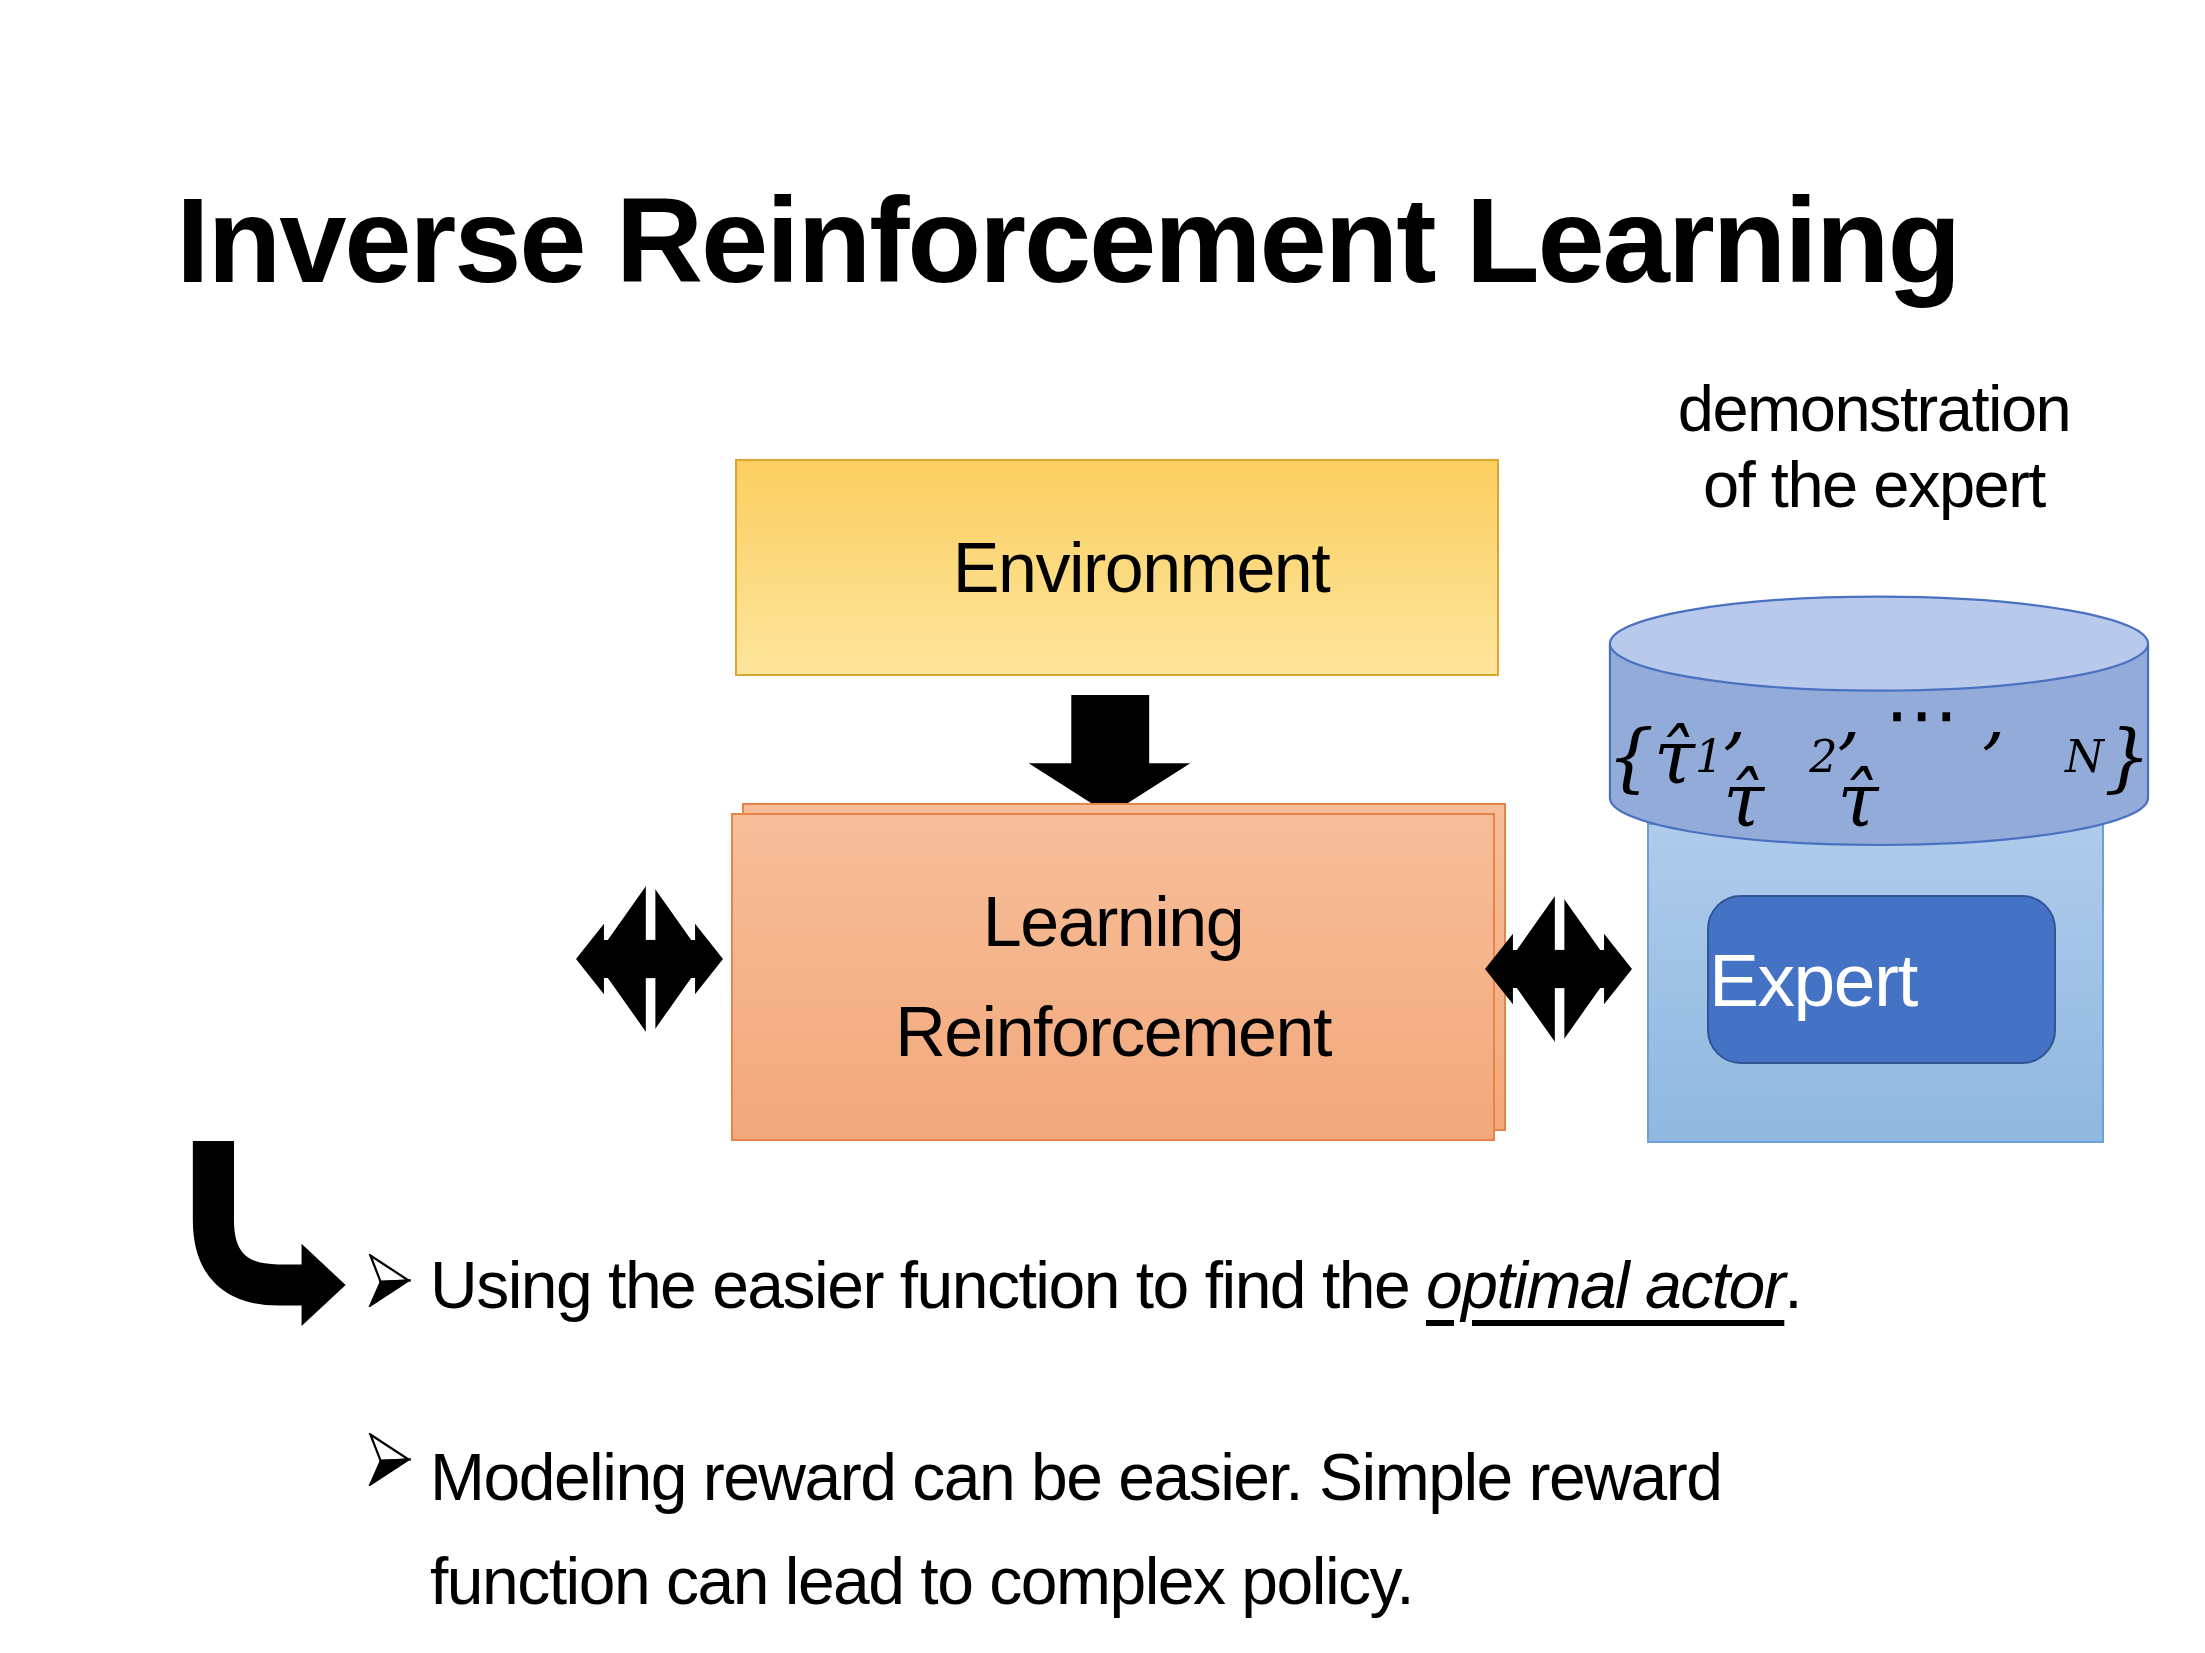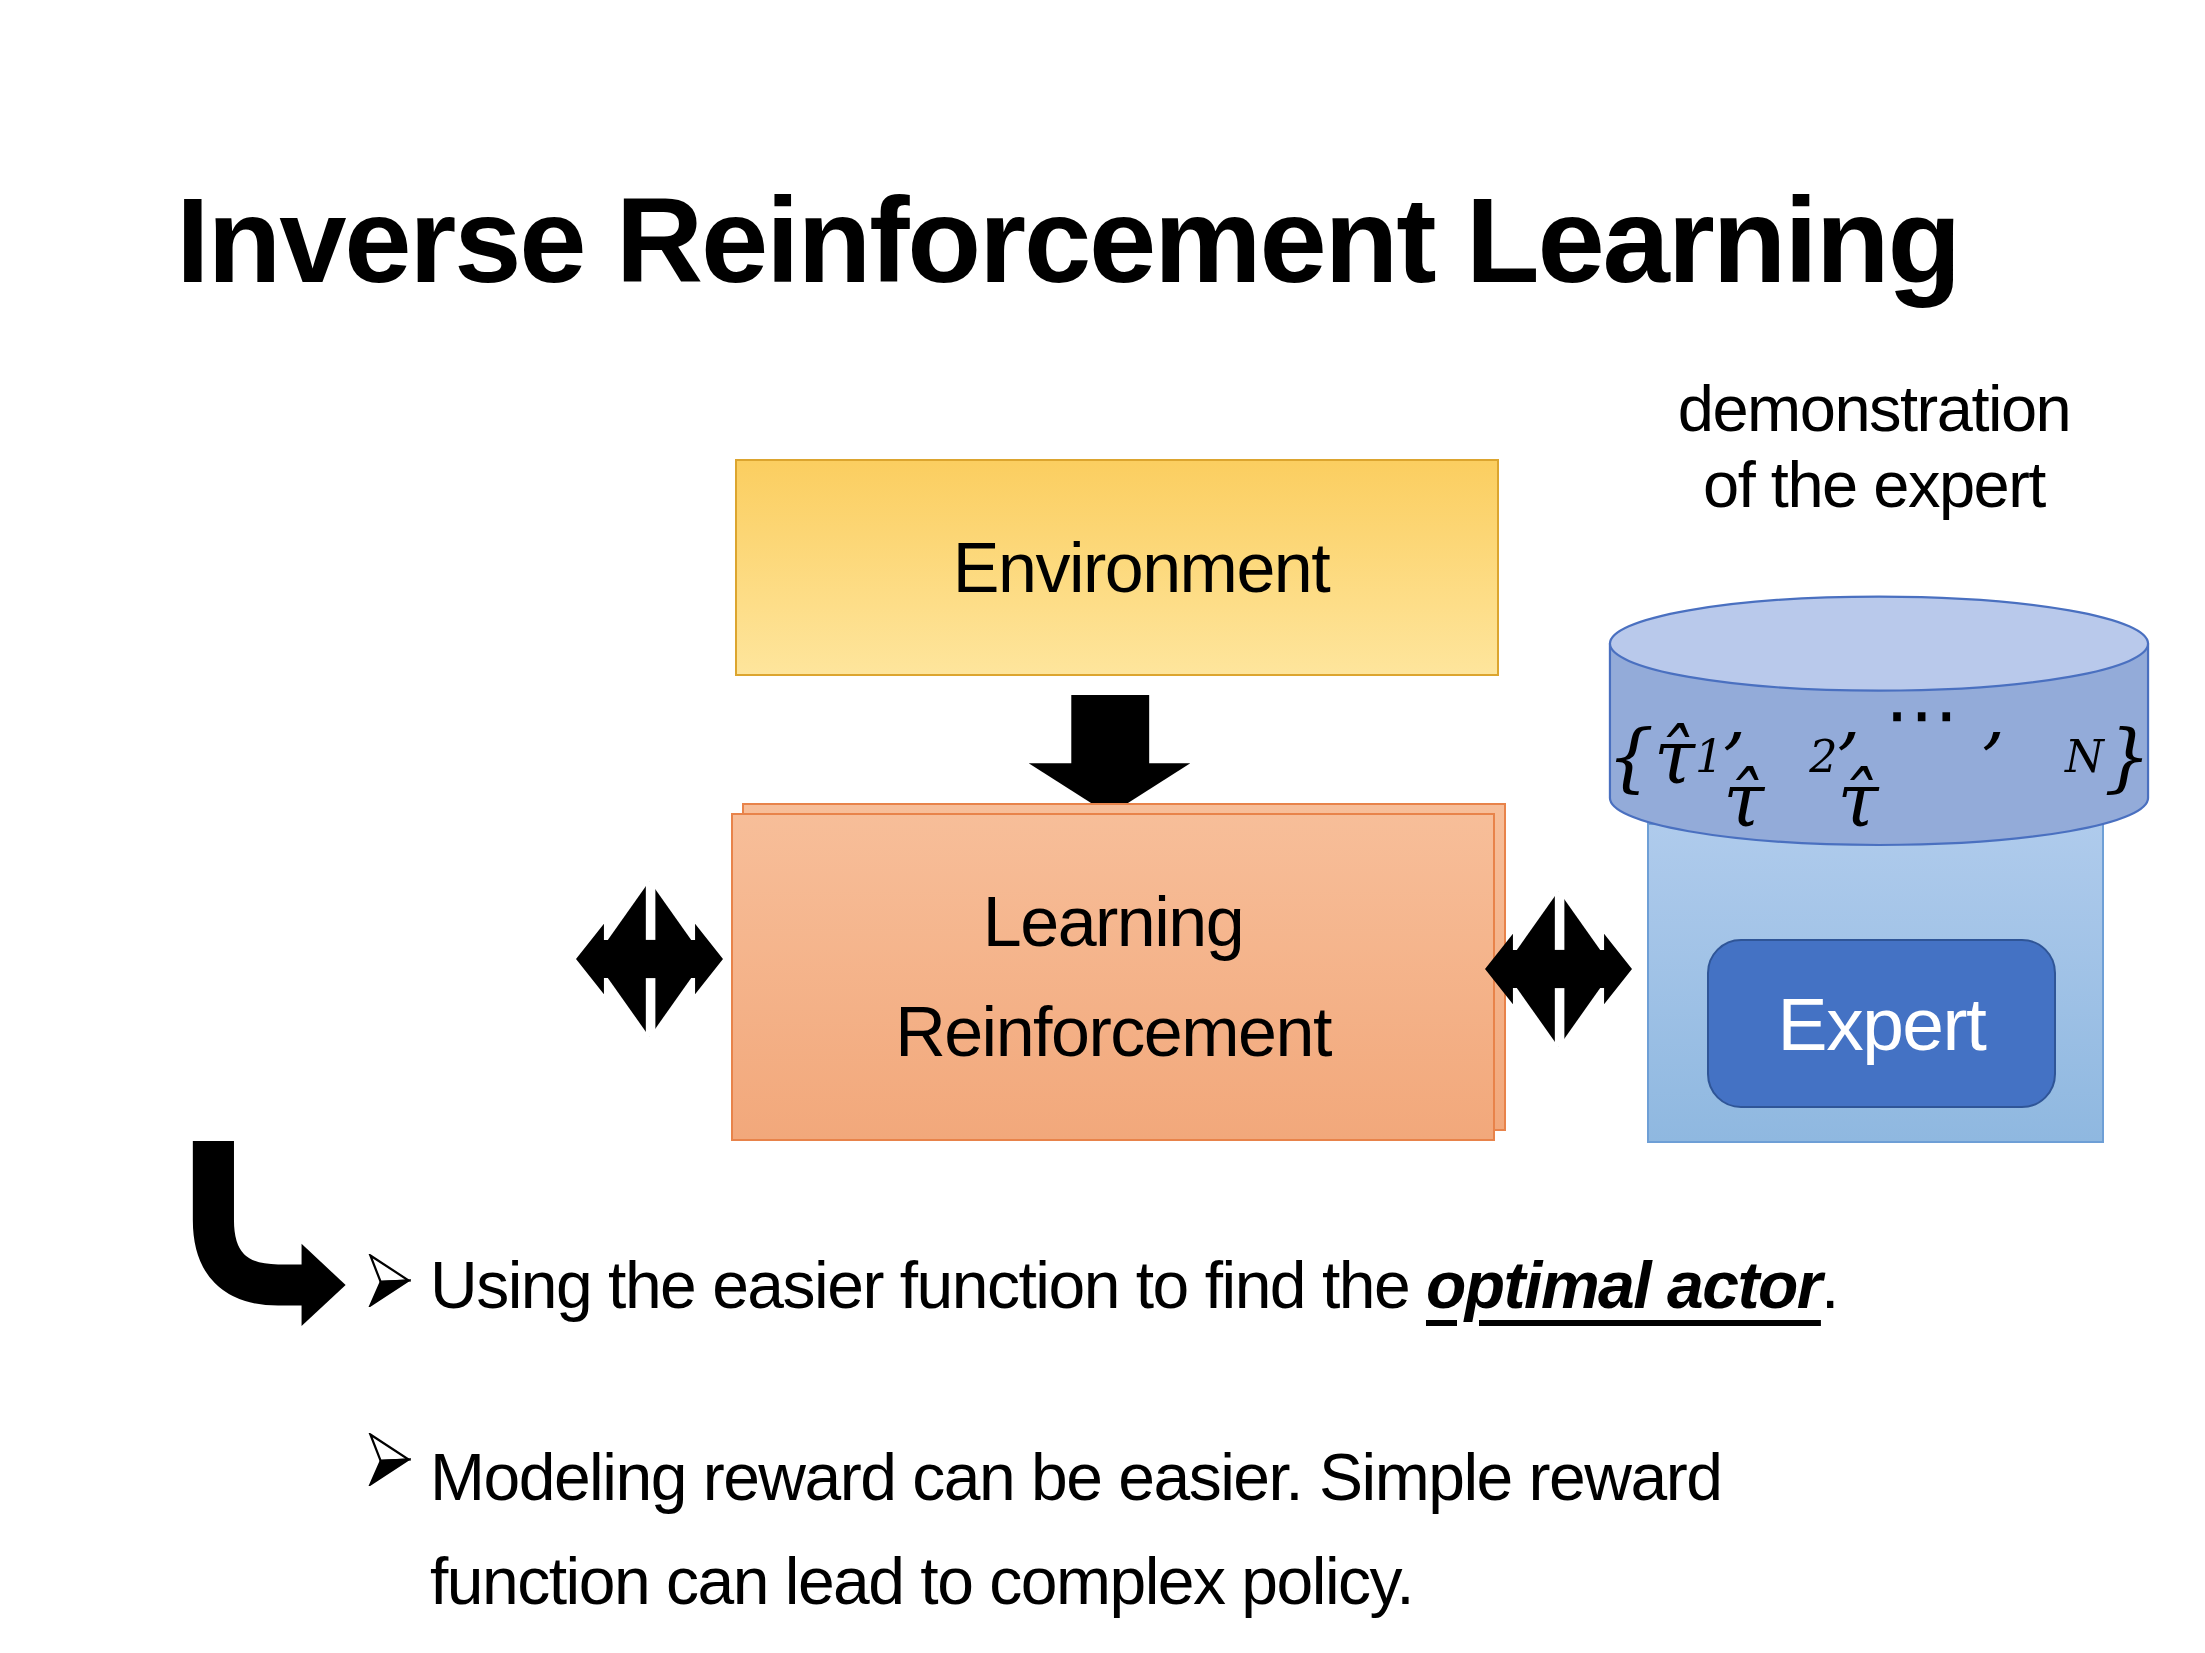--- a/index.html
+++ b/index.html
@@ -26,38 +26,38 @@
        background:linear-gradient(180deg,var(--rl_fill_top),var(--rl_fill_bottom));}
   .rl{left:731px;top:813px;width:764px;height:328px;font-size:70px;line-height:110px;
        border:2.2px solid var(--rl_border);
        background:linear-gradient(180deg,var(--rl_fill_top),var(--rl_fill_bottom));}
 
   .panel{left:1647px;top:823px;width:457px;height:320px;box-sizing:border-box;
        border:2.2px solid var(--panel_border);
        background:linear-gradient(180deg,var(--panel_fill_top),var(--panel_fill_bottom));}
   .expert{left:1707px;top:895px;width:345px;height:165px;border-radius:34px;
        border:2.9px solid var(--expert_border);background:var(--expert_fill);
-       display:flex;align-items:center;justify-content:center;
-       color:var(--expert_text);font-size:75px;letter-spacing:-1.5px;margin-top:44px;}
+       display:flex;align-items:center;
+       color:var(--expert_text);font-size:75px;letter-spacing:-1.5px;}
 
   .cylinder{left:1607px;top:592px;width:544px;height:259px;}
   .cyl-body{fill:var(--cylinder_fill);stroke:var(--cylinder_border);stroke-width:3;}
   .cyl-top{fill:var(--cylinder_top_fill);stroke:var(--cylinder_border);stroke-width:3;}
 
   .formula{left:1607px;top:702px;width:544px;height:110px;display:flex;align-items:center;
        justify-content:center;font-family:"DejaVu Serif","DejaVu Sans",serif;
        font-style:italic;font-size:74px;color:var(--text_color);}
   .formula sub{font-size:60%;line-height:0;}
 
   .arrow-fill{fill:var(--arrow_color);}
   .slit{fill:#ffffff;}
 
   .bullet-text{font-size:66px;line-height:82px;letter-spacing:-1.5px;}
   .b1{left:430px;top:1244px;white-space:nowrap;}
-  .b1 .em{font-weight:bold;font-style:italic;text-decoration:underline;
+  .b1 .em{font-weight:normal;font-style:italic;text-decoration:underline;
           text-decoration-thickness:5.9px;text-underline-offset:11.8px;}
   .b2{left:430px;top:1425px;width:1463px;line-height:104px;}
 
   .marker1{left:368px;top:1254px;}
   .marker2{left:368px;top:1433px;}
   .bullet-marker-top{fill:#ffffff;stroke:var(--arrow_color);stroke-width:3;stroke-linejoin:miter;}
   .bullet-marker-bottom{fill:var(--arrow_color);stroke:var(--arrow_color);stroke-width:3;}
 </style>
 </head>
 <body>

